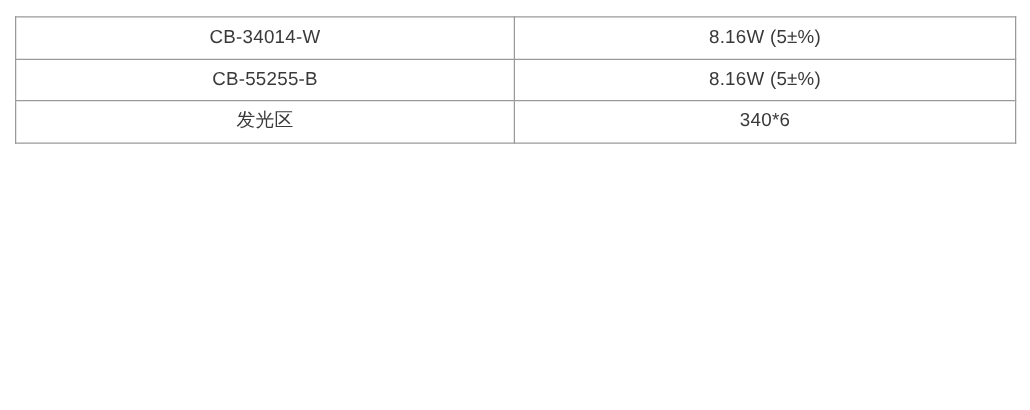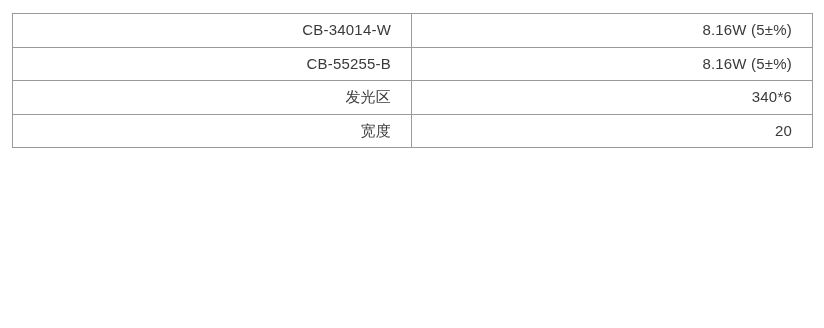--- a/index.html
+++ b/index.html
@@ -30,27 +30,27 @@
     table-layout: fixed;
     background: #ffffff;
   }
   .spec-table col.c1 { width: 399px; }
   .spec-table col.c2 { width: 401px; }
   .spec-table tr {
     height: 33.55px;
   }
   .spec-table td {
     border: 1px solid #9a9a9a;
-    text-align: right;
+    text-align: center;
     vertical-align: middle;
     color: #3a3a3a;
     font-size: 15px;
     line-height: 1.2;
     font-weight: 400;
-    padding: 0 20px;
+    padding: 0 4px;
     height: 33.55px;
     box-sizing: border-box;
     white-space: nowrap;
     overflow: hidden;
   }
   .cell-label {
     letter-spacing: 0.2px;
   }
   .cell-value {
     letter-spacing: 0.2px;
@@ -71,19 +71,15 @@
         <td class="cell-value">8.16W (5±%)</td>
       </tr>
       <tr>
         <td class="cell-label">CB-55255-B</td>
         <td class="cell-value">8.16W (5±%)</td>
       </tr>
       <tr>
         <td class="cell-label">发光区</td>
         <td class="cell-value">340*6</td>
       </tr>
-      <tr>
-        <td class="cell-label">宽度</td>
-        <td class="cell-value">20</td>
-      </tr>
     </tbody>
   </table>
 </div>
 
 </body></html>

